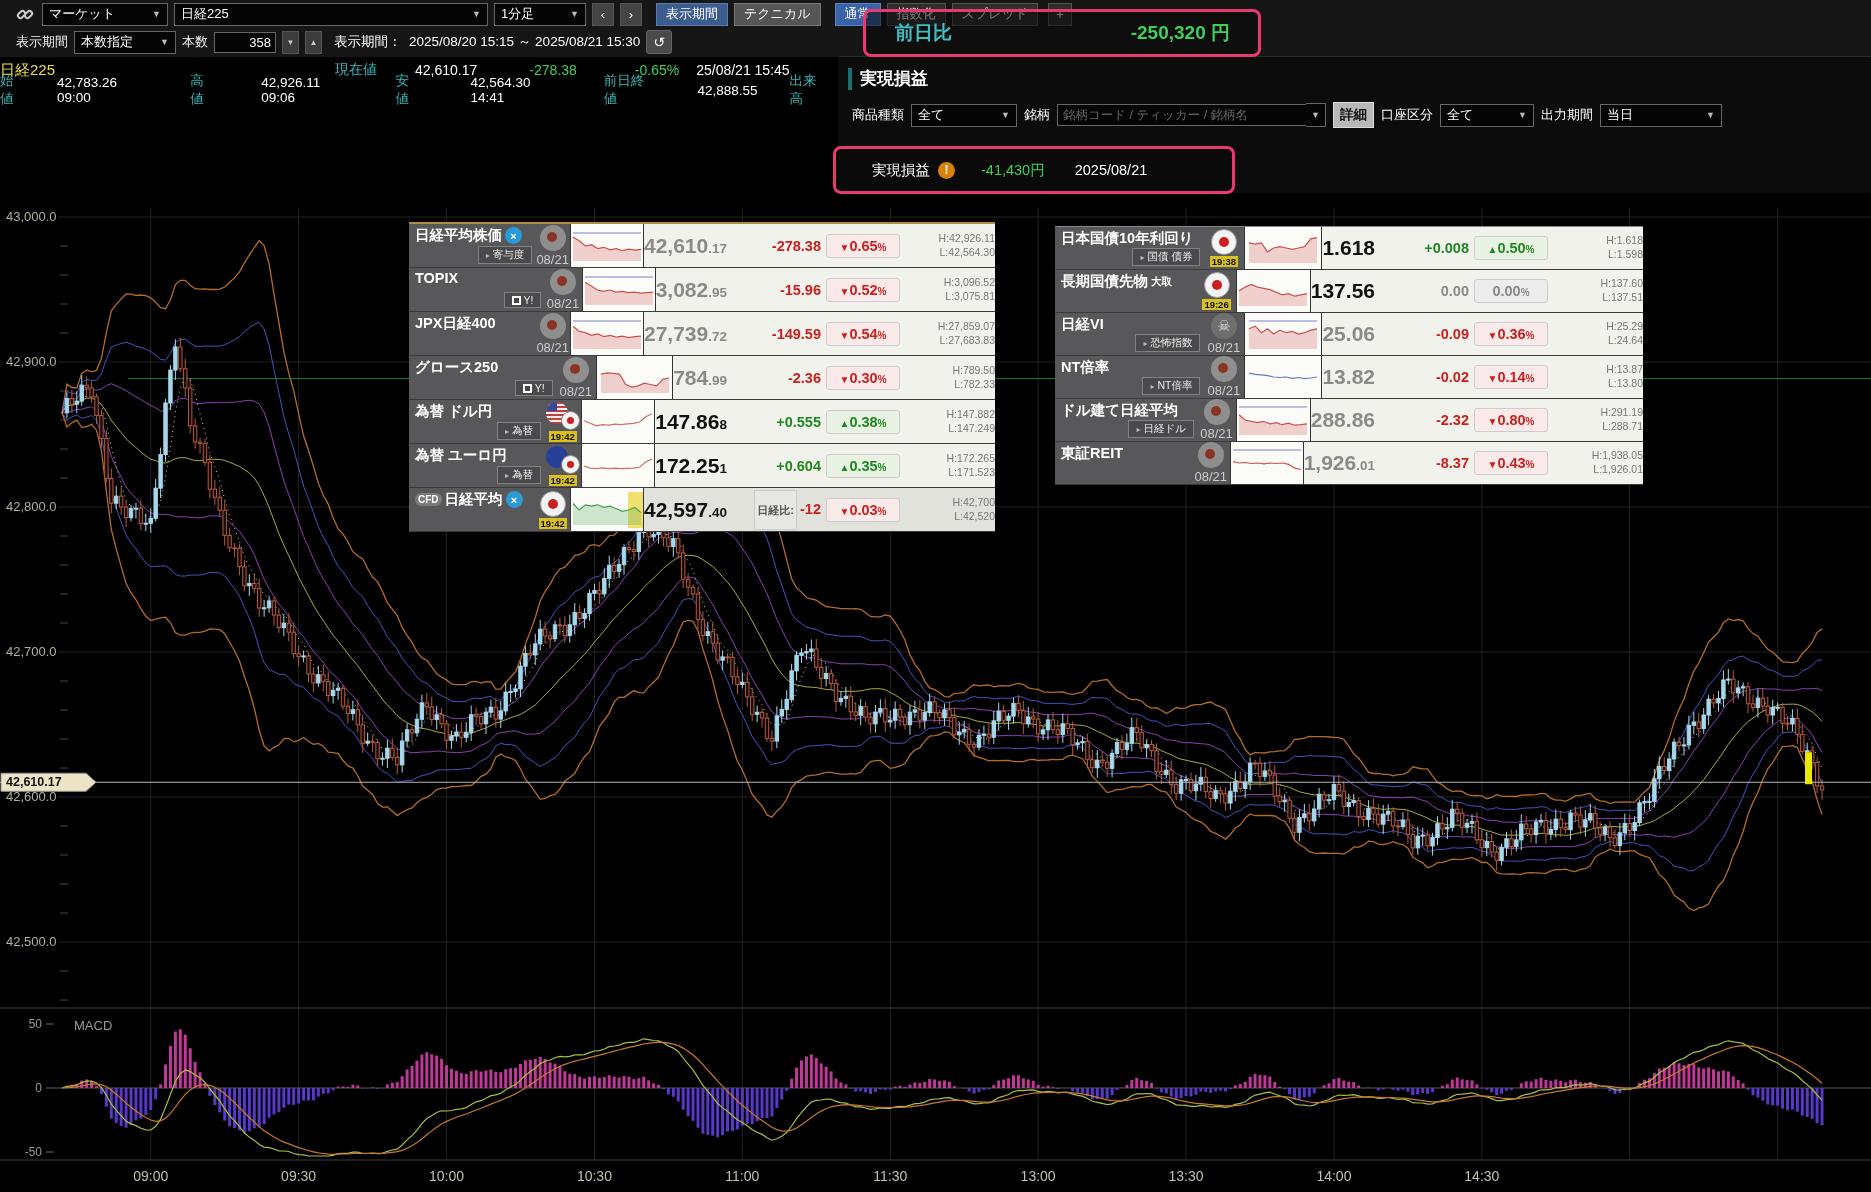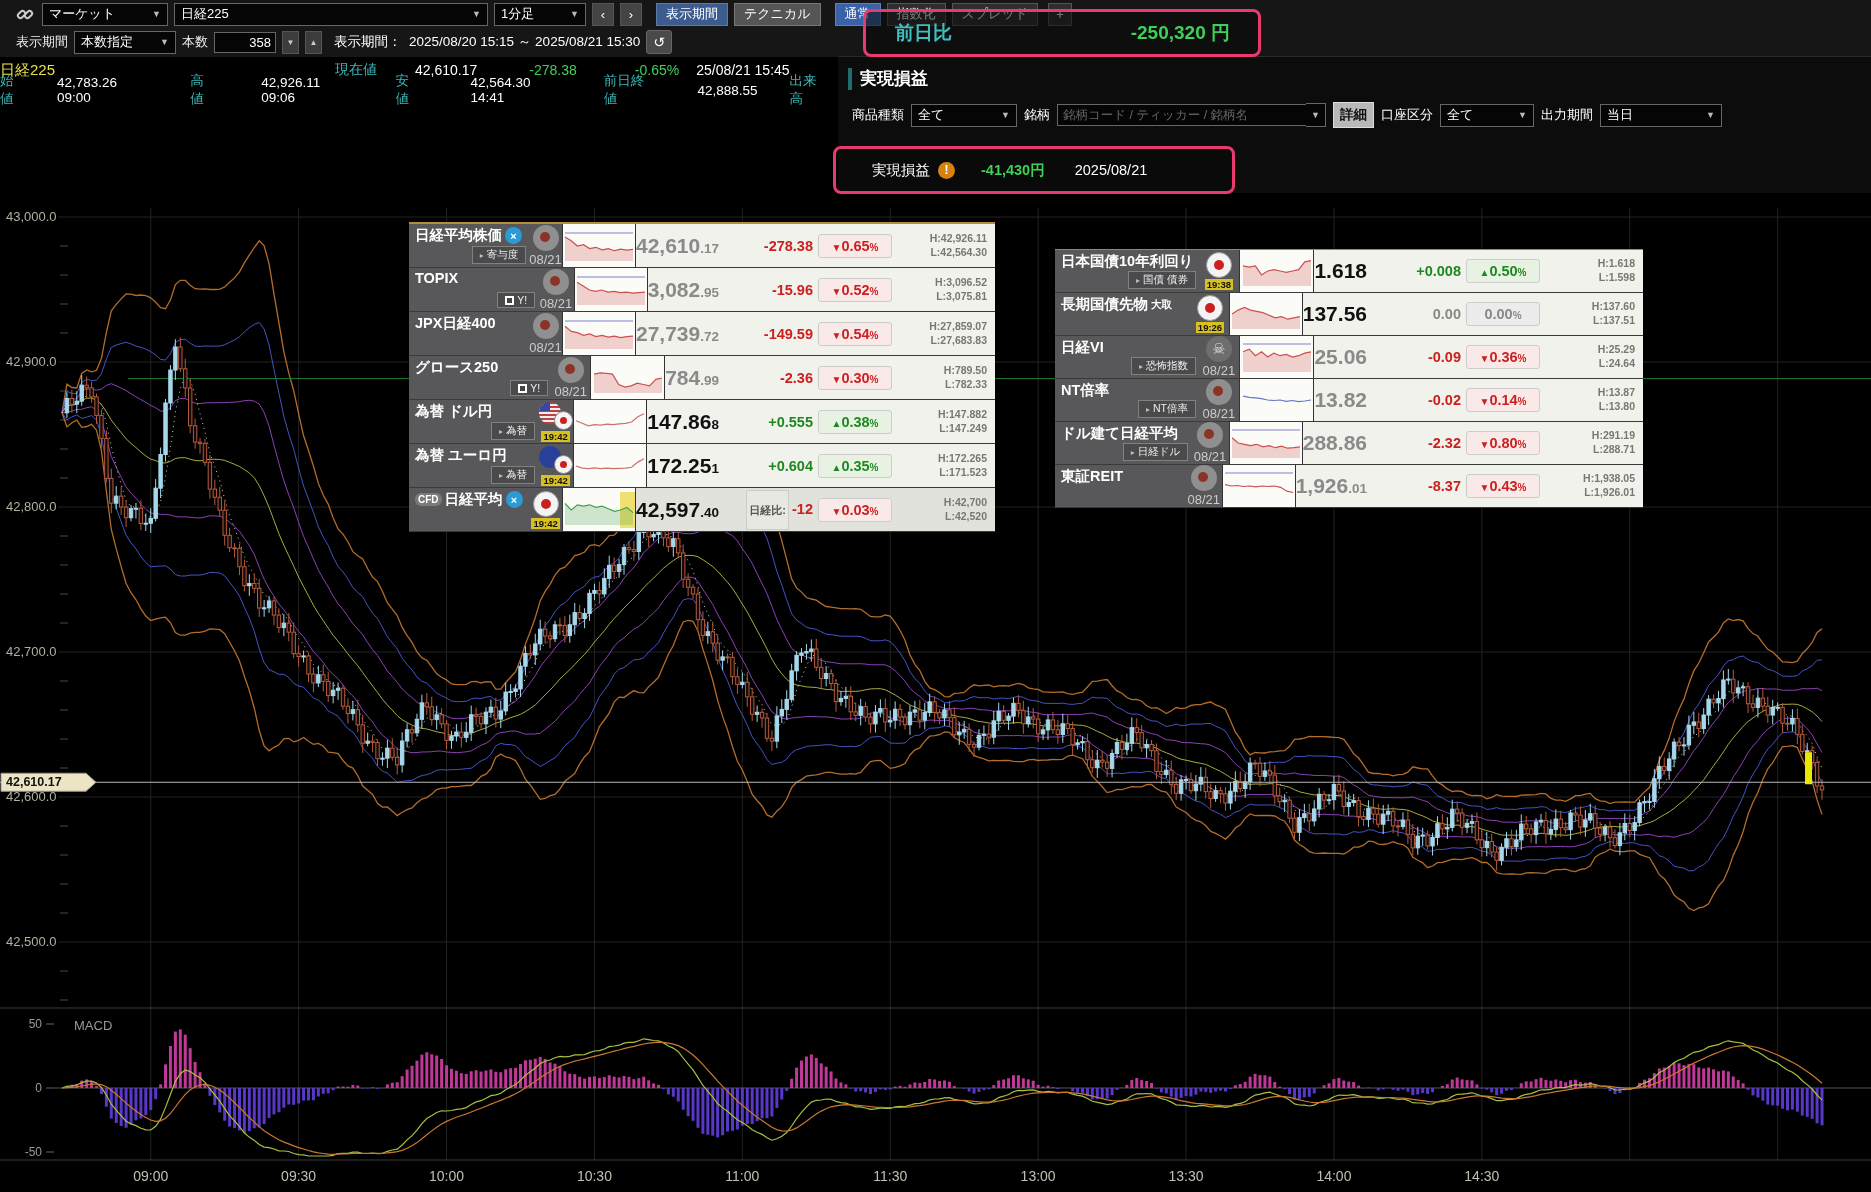--- a/index.html
+++ b/index.html
@@ -54,26 +54,26 @@
   
   .pinkbox{position:absolute;border:3px solid #e83a6e;border-radius:8px;background:rgba(10,10,10,.55);
            display:flex;align-items:center;z-index:5;}
   .pb1{left:863px;top:9px;width:392px;height:42px;}
   .pb1 .plabel{color:#3fbfbf;font-size:19px;font-weight:bold;margin-left:29px;}
   .pb1 .pval{color:#3fd058;font-size:19px;font-weight:bold;margin-left:auto;margin-right:28px;}
   .pb2{left:833px;top:146px;width:396px;height:42px;}
   .pb2 .plabel{color:#fff;font-size:14.5px;margin-left:36px;}
   .warnicon{width:17px;height:17px;border-radius:50%;background:#d8820e;color:#fff;font-size:12px;
             font-weight:bold;display:inline-flex;align-items:center;justify-content:center;margin-left:8px;}
-  .pb2 .pval{color:#3fd058;font-size:14.5px;font-weight:bold;margin-left:26px;}
+  .pb2 .pval{color:#3fd058;font-size:14.5px;font-weight:normal;margin-left:26px;}
   .pb2 .pdate{color:#fff;font-size:14.5px;margin-left:30px;}
   
   .watch{position:absolute;z-index:2;background:#4e4e50;}
   .watch.left{left:409px;top:222px;width:586px;border-top:2px solid #b09040;}
-  .watch.right{left:1055px;top:249px;width:588px;border-top:1px solid #888;}
+  .watch.right{left:1055px;top:226px;width:588px;border-top:1px solid #888;}
   .wrow{display:flex;height:43px;border-bottom:1px solid #3a3a3a;cursor:pointer;}
   .watch.right .wrow{height:42px;}
   .wlabel{width:152px;background:#58585a;position:relative;padding:2px 0 0 6px;box-sizing:border-box;}
   .wname{font-size:14.5px;font-weight:bold;color:#fff;white-space:nowrap;display:flex;align-items:center;gap:3px;}
   .wsuffix{font-size:10.5px;font-weight:bold;}
   .wbadge{background:#7a7a7a;color:#fff;font-size:10px;font-weight:bold;padding:1px 3px;border-radius:6px;}
   .xicon{width:17px;height:17px;border-radius:50%;background:#2b9bd8;color:#fff;font-size:11px;
          font-weight:bold;display:inline-flex;align-items:center;justify-content:center;}
   .wsub{position:absolute;right:3px;bottom:3px;background:#4a4a4c;border:1px solid #81817f;
         color:#eee;font-size:10.5px;padding:1px 7px;display:inline-flex;align-items:center;gap:3px;cursor:pointer;}
@@ -107,21 +107,21 @@
   .wv.dark{color:#111;}
   .wchg{width:94px;text-align:right;font-size:14.5px;font-weight:bold;white-space:nowrap;}
   .wextra{font-size:11px;color:#555;background:#e8e8e2;border:1px solid #ccc;padding:13px 2px;margin-right:3px;}
   .down{color:#cc2020;}.up{color:#1e8820;}.flat{color:#888;}
   .wpct{width:72px;margin:0 5px;border:1px solid #ccc;border-radius:3px;text-align:center;
         font-size:14.5px;font-weight:bold;padding:3px 0;background:#f9e9e9;white-space:nowrap;}
   .wpct .tri{font-size:10px;}
   .wpct small{font-size:10px;}
   .wpct.up{background:#e7f2e2;}
   .wpct.flat{background:#ececec;}
-  .whl{width:90px;font-size:10.5px;color:#777;text-align:right;line-height:1.3;padding-right:8px;white-space:nowrap;font-weight:bold;}
+  .whl{width:90px;font-size:10.5px;color:#777;text-align:right;line-height:1.3;padding-right:0;white-space:nowrap;}
 </style>
 </head>
 <body>
 
 <svg id="chart-svg" width="1871" height="1192">
     <line x1="150.74" y1="208" x2="150.74" y2="1160" stroke="#222"></line>
     <line x1="298.64" y1="208" x2="298.64" y2="1160" stroke="#222"></line>
     <line x1="446.53999999999996" y1="208" x2="446.53999999999996" y2="1160" stroke="#222"></line>
     <line x1="594.4399999999999" y1="208" x2="594.4399999999999" y2="1160" stroke="#222"></line>
     <line x1="742.3399999999999" y1="208" x2="742.3399999999999" y2="1160" stroke="#222"></line>

